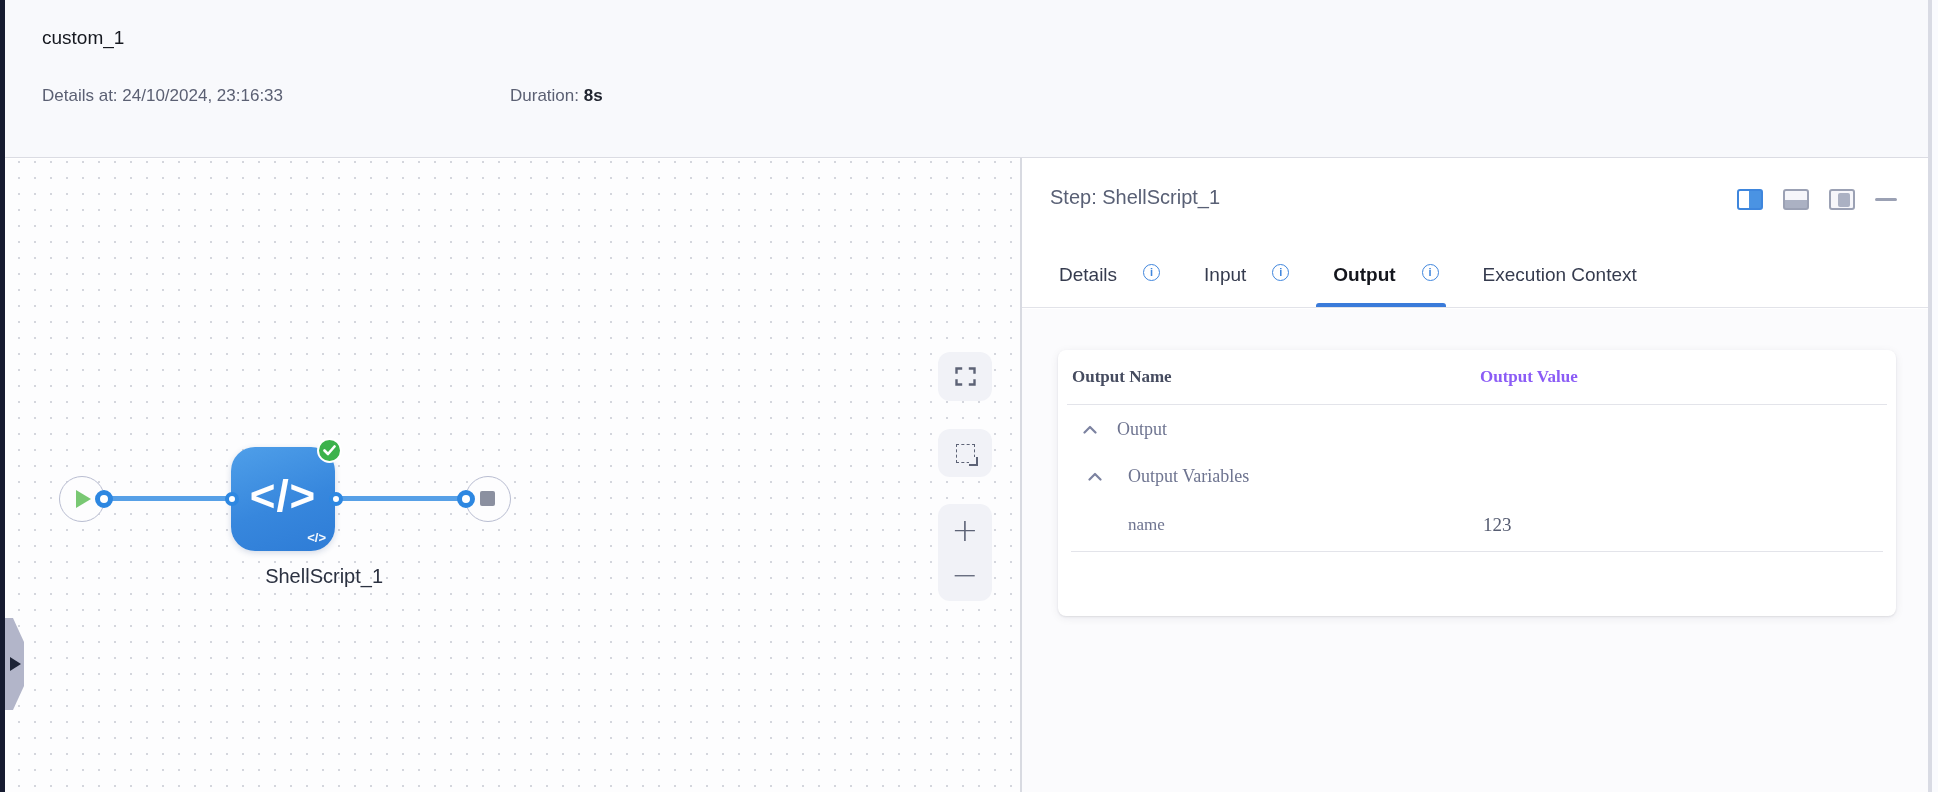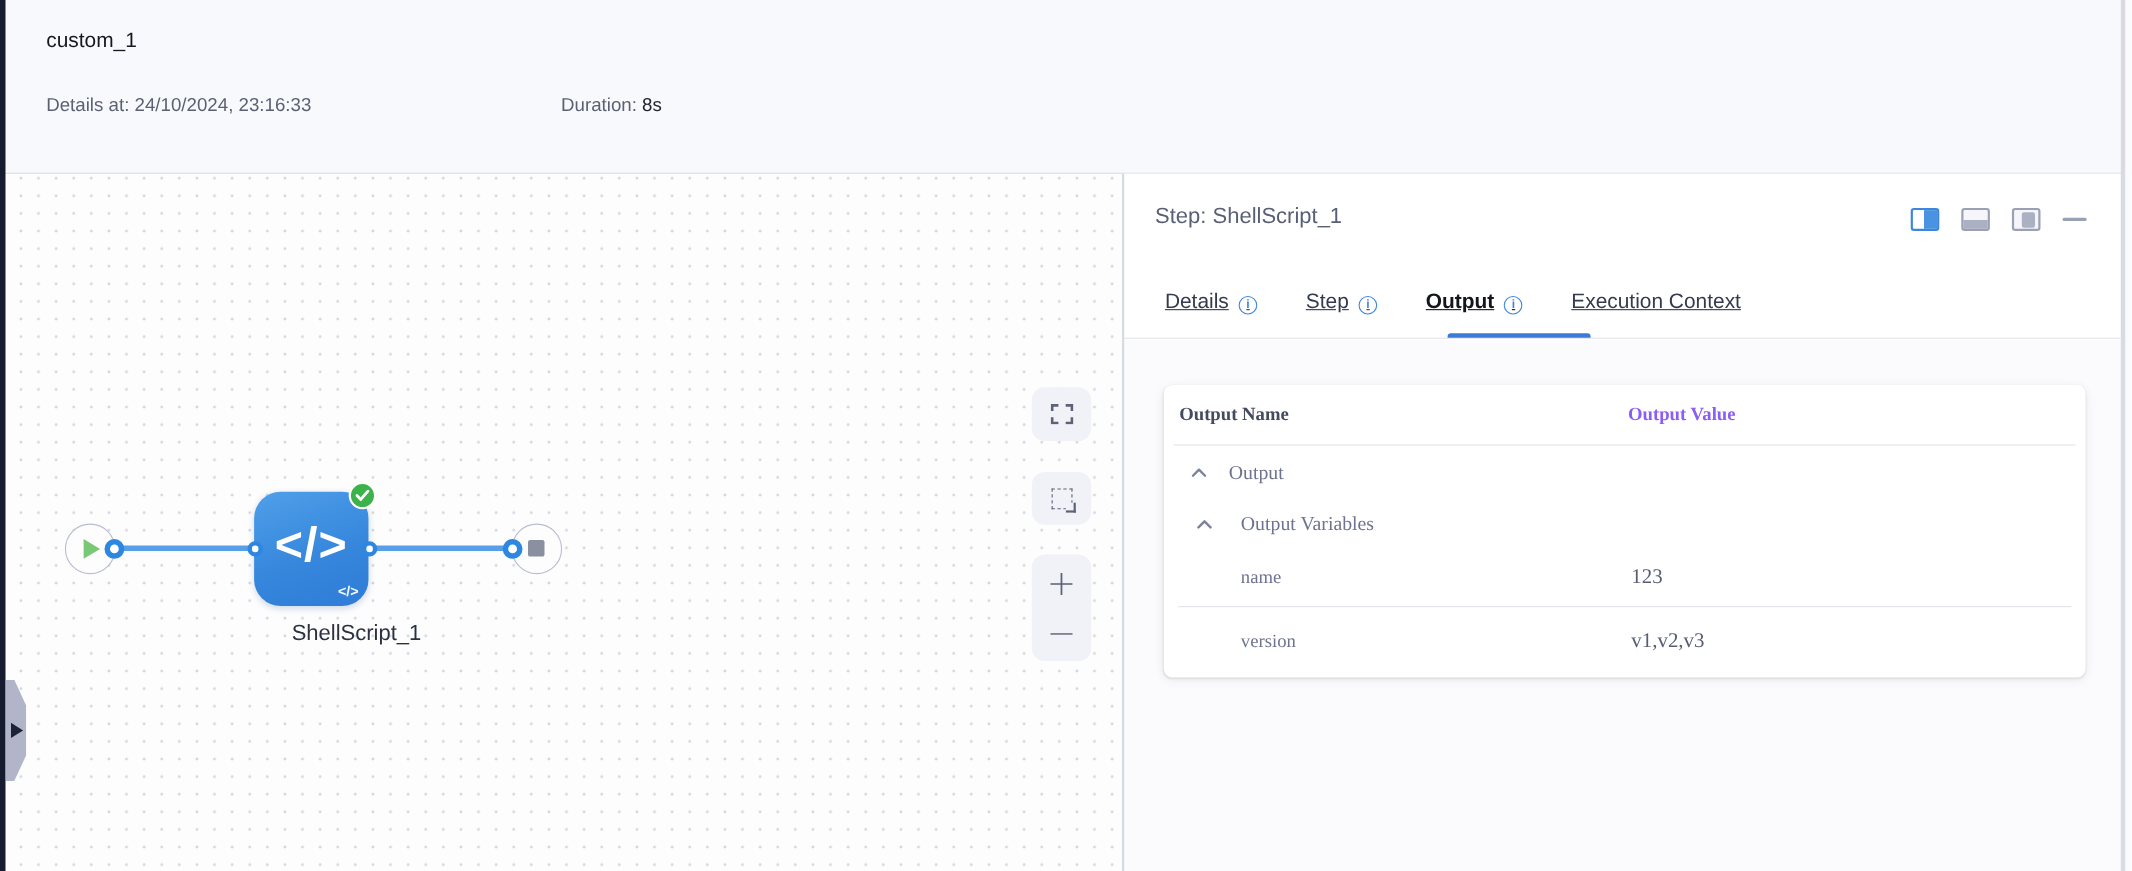--- a/index.html
+++ b/index.html
@@ -12,21 +12,21 @@
   .expand-handle { position:absolute; left:5px; top:618px; width:19px; height:92px; background:#b2b5c9;
     clip-path:polygon(0 0,42% 0,100% 26%,100% 74%,42% 100%,0 100%); z-index:31;
     display:flex; align-items:center; justify-content:center; cursor:pointer; }
   .expand-handle .tri { width:0; height:0; border-left:11px solid #1d2336; border-top:7px solid transparent; border-bottom:7px solid transparent; margin-left:1px; }
 
   
   .top-header { position:absolute; left:5px; top:0; width:1933px; height:158px; background:#f8f9fc; border-bottom:1px solid #dbdce3; }
   .run-title { position:absolute; left:37px; top:27px; font-size:19px; font-weight:normal; color:#15181f; }
   .meta-started { position:absolute; left:37px; top:86px; font-size:17px; color:#5b6073; }
   .meta-duration { position:absolute; left:505px; top:86px; font-size:17px; color:#5b6073; }
-  .meta-duration b { color:#20242f; font-weight:normal; }
+  .meta-duration b { color:#20242f; font-weight:bold; }
 
   
   .canvas { position:absolute; left:5px; top:159px; width:1016px; height:633px; background:#fdfdfe;
     background-image:radial-gradient(#d4d6dd 1.3px, transparent 1.45px); background-size:16px 16px; background-position:6px 11px; }
 
   .edge { position:absolute; height:5px; background:#57a0e7; border-radius:3px; z-index:1; }
   .edge.e1 { left:90px; top:337px; width:141px; }
   .edge.e2 { left:325px; top:337px; width:141px; }
 
   .start-node, .end-node { position:absolute; width:46px; height:46px; border-radius:50%; background:#fdfdfe; border:1.5px solid #b9bdd1; top:317px; z-index:2; }
@@ -73,21 +73,21 @@
   .panel-title { position:absolute; left:28px; top:28px; font-size:20px; font-weight:500; color:#596075; }
   .layout-icons { position:absolute; top:31px; right:31px; display:flex; align-items:center; gap:20px; }
   .licon { width:26px; height:21px; border-radius:3px; position:relative; cursor:pointer; }
   .licon-split { border:2px solid #3e86dd; background:linear-gradient(to right,#fff 0 46%,#4a93e3 46% 100%); }
   .licon-bottom { border:2px solid #9ba1b4; background:linear-gradient(to bottom,#f6f6fa 0 52%,#abb1c3 52% 100%); }
   .licon-float { border:2px solid #9ba1b4; background:#f6f6fa; }
   .licon-float::after { content:""; position:absolute; right:3px; top:2px; width:12px; height:14px; background:#abb1c3; border-radius:2px; }
   .licon-min { width:22px; height:3px; background:#9ba1b4; border-radius:2px; cursor:pointer; }
 
   .tabs { position:absolute; left:37px; top:98px; display:flex; align-items:center; gap:44px; height:38px; }
-  .tab { display:flex; align-items:flex-end; gap:9px; font-size:19px; color:#353b4e; cursor:pointer;text-decoration:underline; }
+  .tab { display:flex; align-items:flex-start; gap:26px; font-size:19px; color:#353b4e; cursor:pointer; }
   .tab.active { font-weight:bold; color:#14161d; }
   .info-icon { width:17px; height:17px; border-radius:50%; border:1.5px solid #4086dd; color:#4086dd;
     font-size:11px; font-weight:bold; display:flex; align-items:center; justify-content:center; line-height:1; }
   .tab-underline { position:absolute; left:294px; top:145px; width:130px; height:4px; background:#3a7bda; border-radius:3px 3px 0 0; z-index:2; }
 
   .panel-body { position:absolute; left:0; top:151px; width:100%; height:483px; background:#fbfbfd; }
 
   
   .card { position:absolute; left:36px; top:41px; width:838px; height:266px; background:#fff; border-radius:8px;
     box-shadow:0 1px 2px rgba(25,30,50,.10), 0 2px 10px rgba(25,30,50,.07);font-family:Liberation Serif, serif; }
@@ -183,21 +183,21 @@
         <div class="licon licon-float"></div>
         <div class="licon-min"></div>
       </div>
 
       <div class="tabs">
         <div class="tab">
           <span>Details</span>
           <span class="info-icon">i</span>
         </div>
         <div class="tab">
-          <span>Step</span>
+          <span>Input</span>
           <span class="info-icon">i</span>
         </div>
         <div class="tab active">
           <span>Output</span>
           <span class="info-icon">i</span>
         </div>
         <div class="tab">
           <span>Execution Context</span>
         </div>
       </div>
@@ -224,24 +224,20 @@
               <polyline points="1.5,7.5 7,2 12.5,7.5" fill="none" stroke="#7c82a0" stroke-width="2.2" stroke-linecap="round" stroke-linejoin="round"></polyline>
             </svg>
           <span>Output Variables</span>
         </div>
 
         <div class="row-kv rk1">
           <span class="k">name</span>
           <span class="v">123</span>
         </div>
         <div class="hr2"></div>
-        <div class="row-kv rk2">
-          <span class="k">version</span>
-          <span class="v">v1,v2,v3</span>
-        </div>
       </div>
     </div>
   </div>
 
   <div class="left-strip"></div>
   <div class="expand-handle">
     <div class="tri"></div>
   </div>
 
   <div class="right-gutter">

